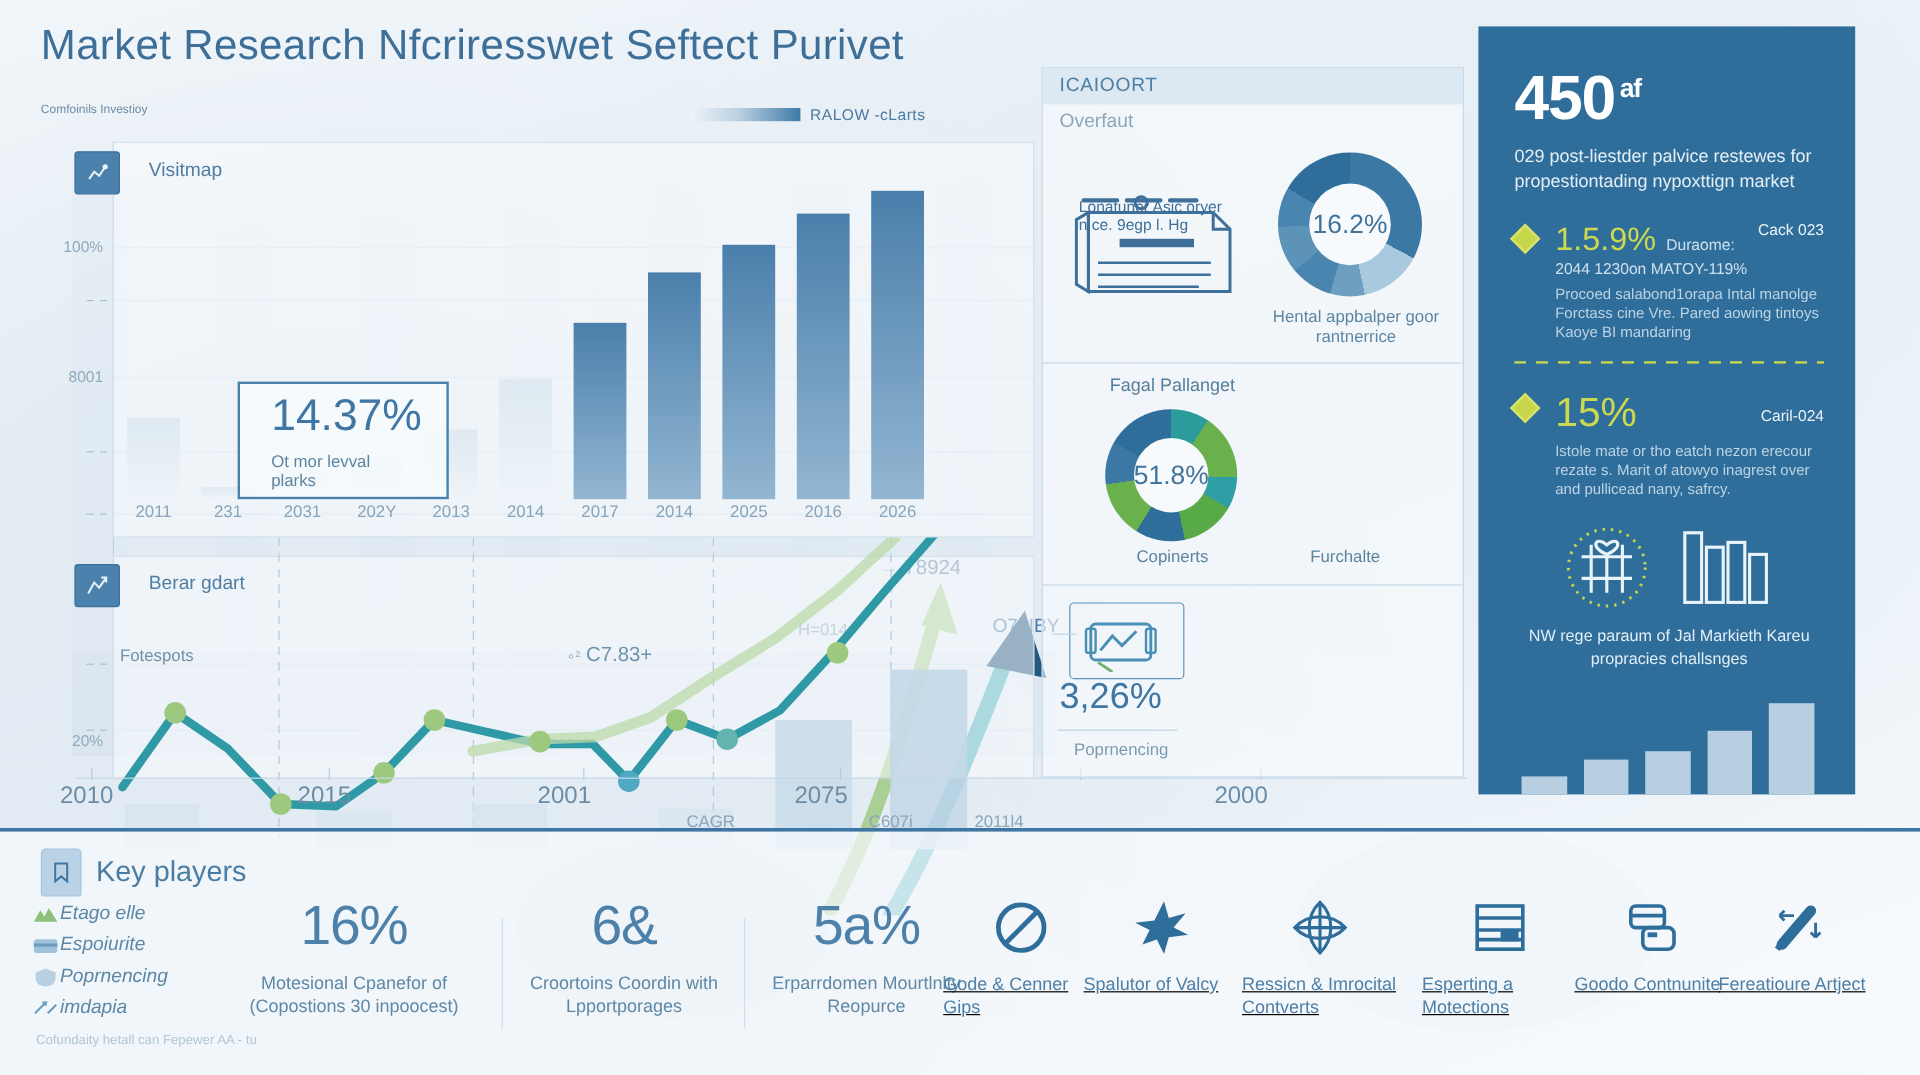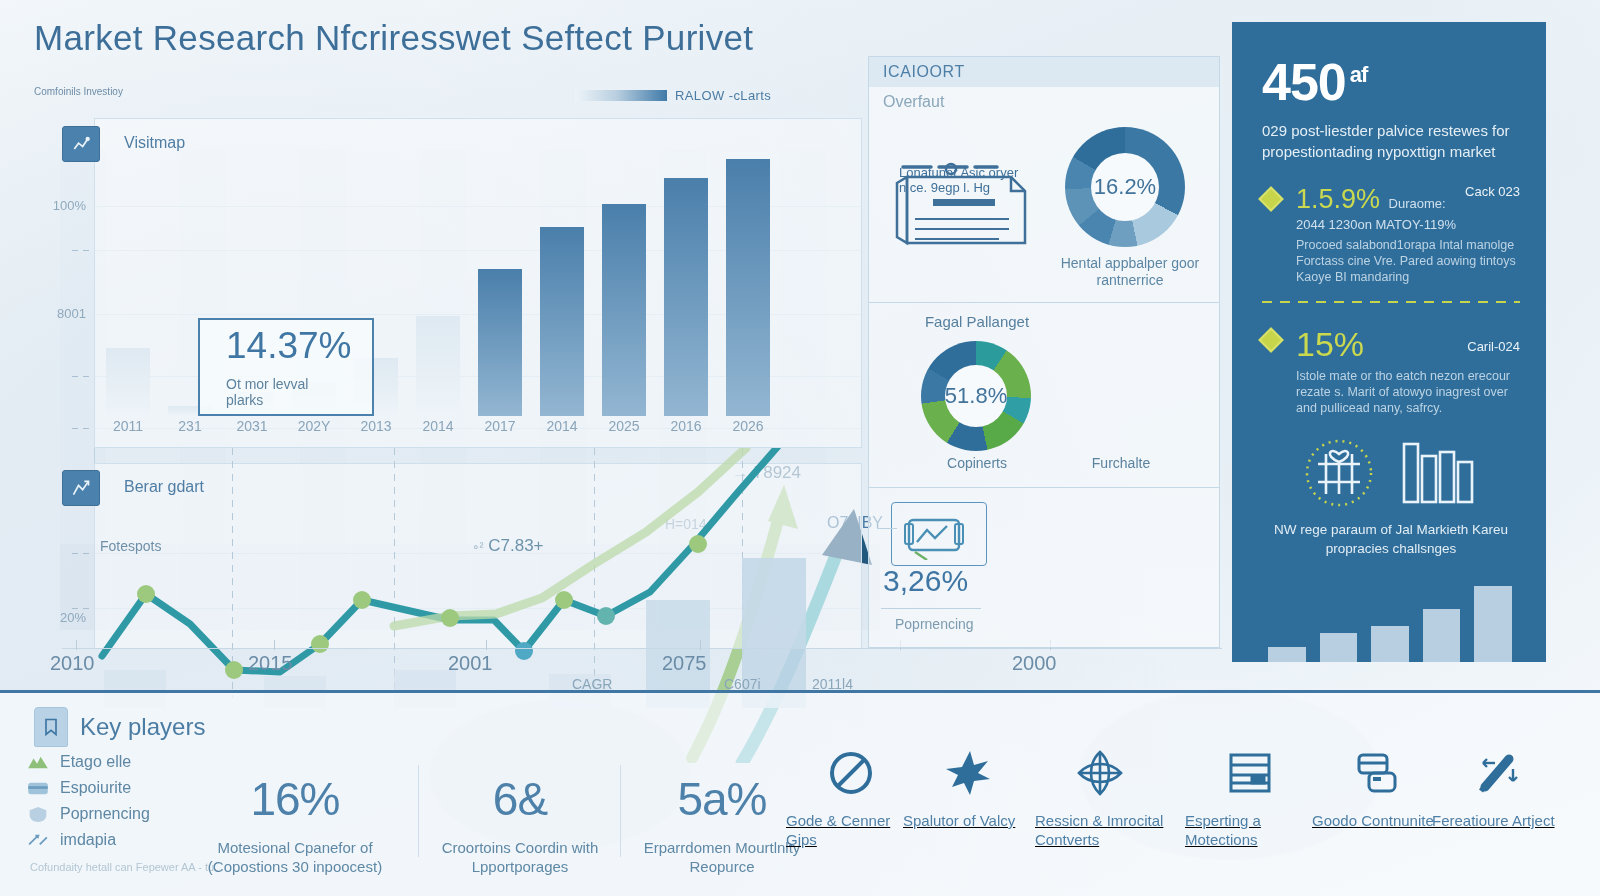--- a/index.html
+++ b/index.html
@@ -176,27 +176,27 @@
      display:flex; align-items:flex-end; gap:14px; }
   .r-bars i { flex:1; background:#b7cfe0; display:block; }
 
   
   .bottom { position:absolute; left:0; top:690px; width:1600px; height:206px;
     border-top:3px solid #3f76a3; background:rgba(246,250,252,.72); }
   .bottom .hdr { position:absolute; left:34px; top:14px; display:flex; align-items:center; gap:12px; }
   .bottom .hdr .chip { position:static; width:34px; height:40px; border-radius:4px 4px 2px 2px; }
   .bottom .hdr .t { font-size:24px; color:#4b7da4; }
   .kp-list { position:absolute; left:26px; top:60px; }
-  .kp-item { display:flex; align-items:center; gap:10px; margin-bottom:8px; }
+  .kp-item { display:flex; align-items:center; margin-bottom:8px;font-style:italic; }
   .kp-item .gl { width:24px; height:16px; display:flex; align-items:center; justify-content:center; }
   .kp-item .tx { font-size:16px; color:#5d87a4; }
   .fineprint { position:absolute; left:30px; top:168px; font-size:11px; color:#b3c6d3; }
 
   .stat { position:absolute; top:55px; text-align:center; }
-  .stat .n { font-size:46px; color:#4d81aa; line-height:1; letter-spacing:-1px;margin-top:28px; }
+  .stat .n { font-size:46px; color:#4d81aa; line-height:1; letter-spacing:-1px; }
   .stat .c { margin-top:16px; font-size:15px; line-height:19px; color:#5e88a5; }
   .vsep { position:absolute; top:72px; width:1px; height:92px; background:#cfdeea; }
 
   .ico { position:absolute; top:742px; width:130px; text-align:left;text-decoration:underline; }
   .ico .g { height:56px; display:flex; align-items:center; justify-content:center; }
   .ico svg { width:48px; height:48px; }
   .ico .l { margin-top:10px; font-size:15px; line-height:19px; color:#4e7fa6; }
 </style>
 </head>
 <body>

